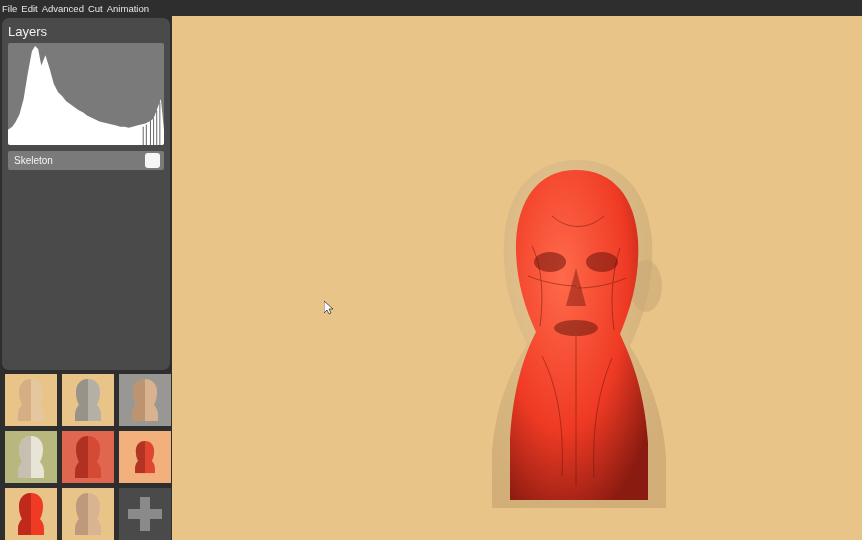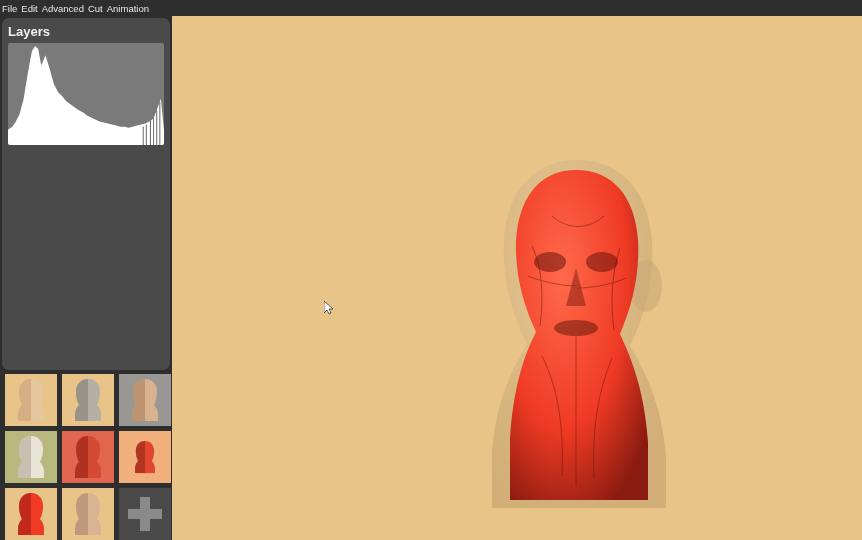--- a/index.html
+++ b/index.html
@@ -38,21 +38,21 @@
     padding: 2px;
   }
   .panel {
     background: #4a4a4a;
     border-radius: 7px;
     padding: 6px 6px 6px 6px;
     flex: 0 0 auto;
   }
   .panel-title {
     font-size: 13px;
-    font-weight: bold;
+    font-weight: normal;
     margin-bottom: 4px;
     color: #f0f0f0;
   }
   .histogram {
     width: 100%;
     height: 102px;
     background: #7a7a7a;
     border-radius: 2px;
     position: relative;
     overflow: hidden;
@@ -159,20 +159,24 @@
             <line x1="133" y1="80" x2="133" y2="100"></line>
             <line x1="137" y1="76" x2="137" y2="100"></line>
             <line x1="140" y1="74" x2="140" y2="100"></line>
             <line x1="143" y1="66" x2="143" y2="100"></line>
             <line x1="146" y1="58" x2="146" y2="100"></line>
           </g>
         </svg>
       </div>
 
       <div class="layer-rows">
+        <div class="layer-row">
+          <span class="layer-label">Skeleton</span>
+          <span class="swatch" style="background:#f5f5f5"></span>
+        </div>
       </div>
       <div class="spacer"></div>
     </div>
 
     <div class="thumbs">
       <div class="thumb">
         <div class="bg" style="background:#e8c488"></div>
         <svg class="head" width="34" height="44" viewBox="0 0 34 44">
           <path d="M17 2 C9 2 5 8 5 15 C5 20 6 24 8 28 C6 30 4 33 4 38 L4 44 L30 44 L30 38 C30 33 28 30 26 28 C28 24 29 20 29 15 C29 8 25 2 17 2 Z" fill="#e5c79f"></path>
           <path d="M17 2 C9 2 5 8 5 15 C5 20 6 24 8 28 C6 30 4 33 4 38 L4 44 L17 44 L17 2 Z" opacity="0.55" fill="#c9996f"></path>

